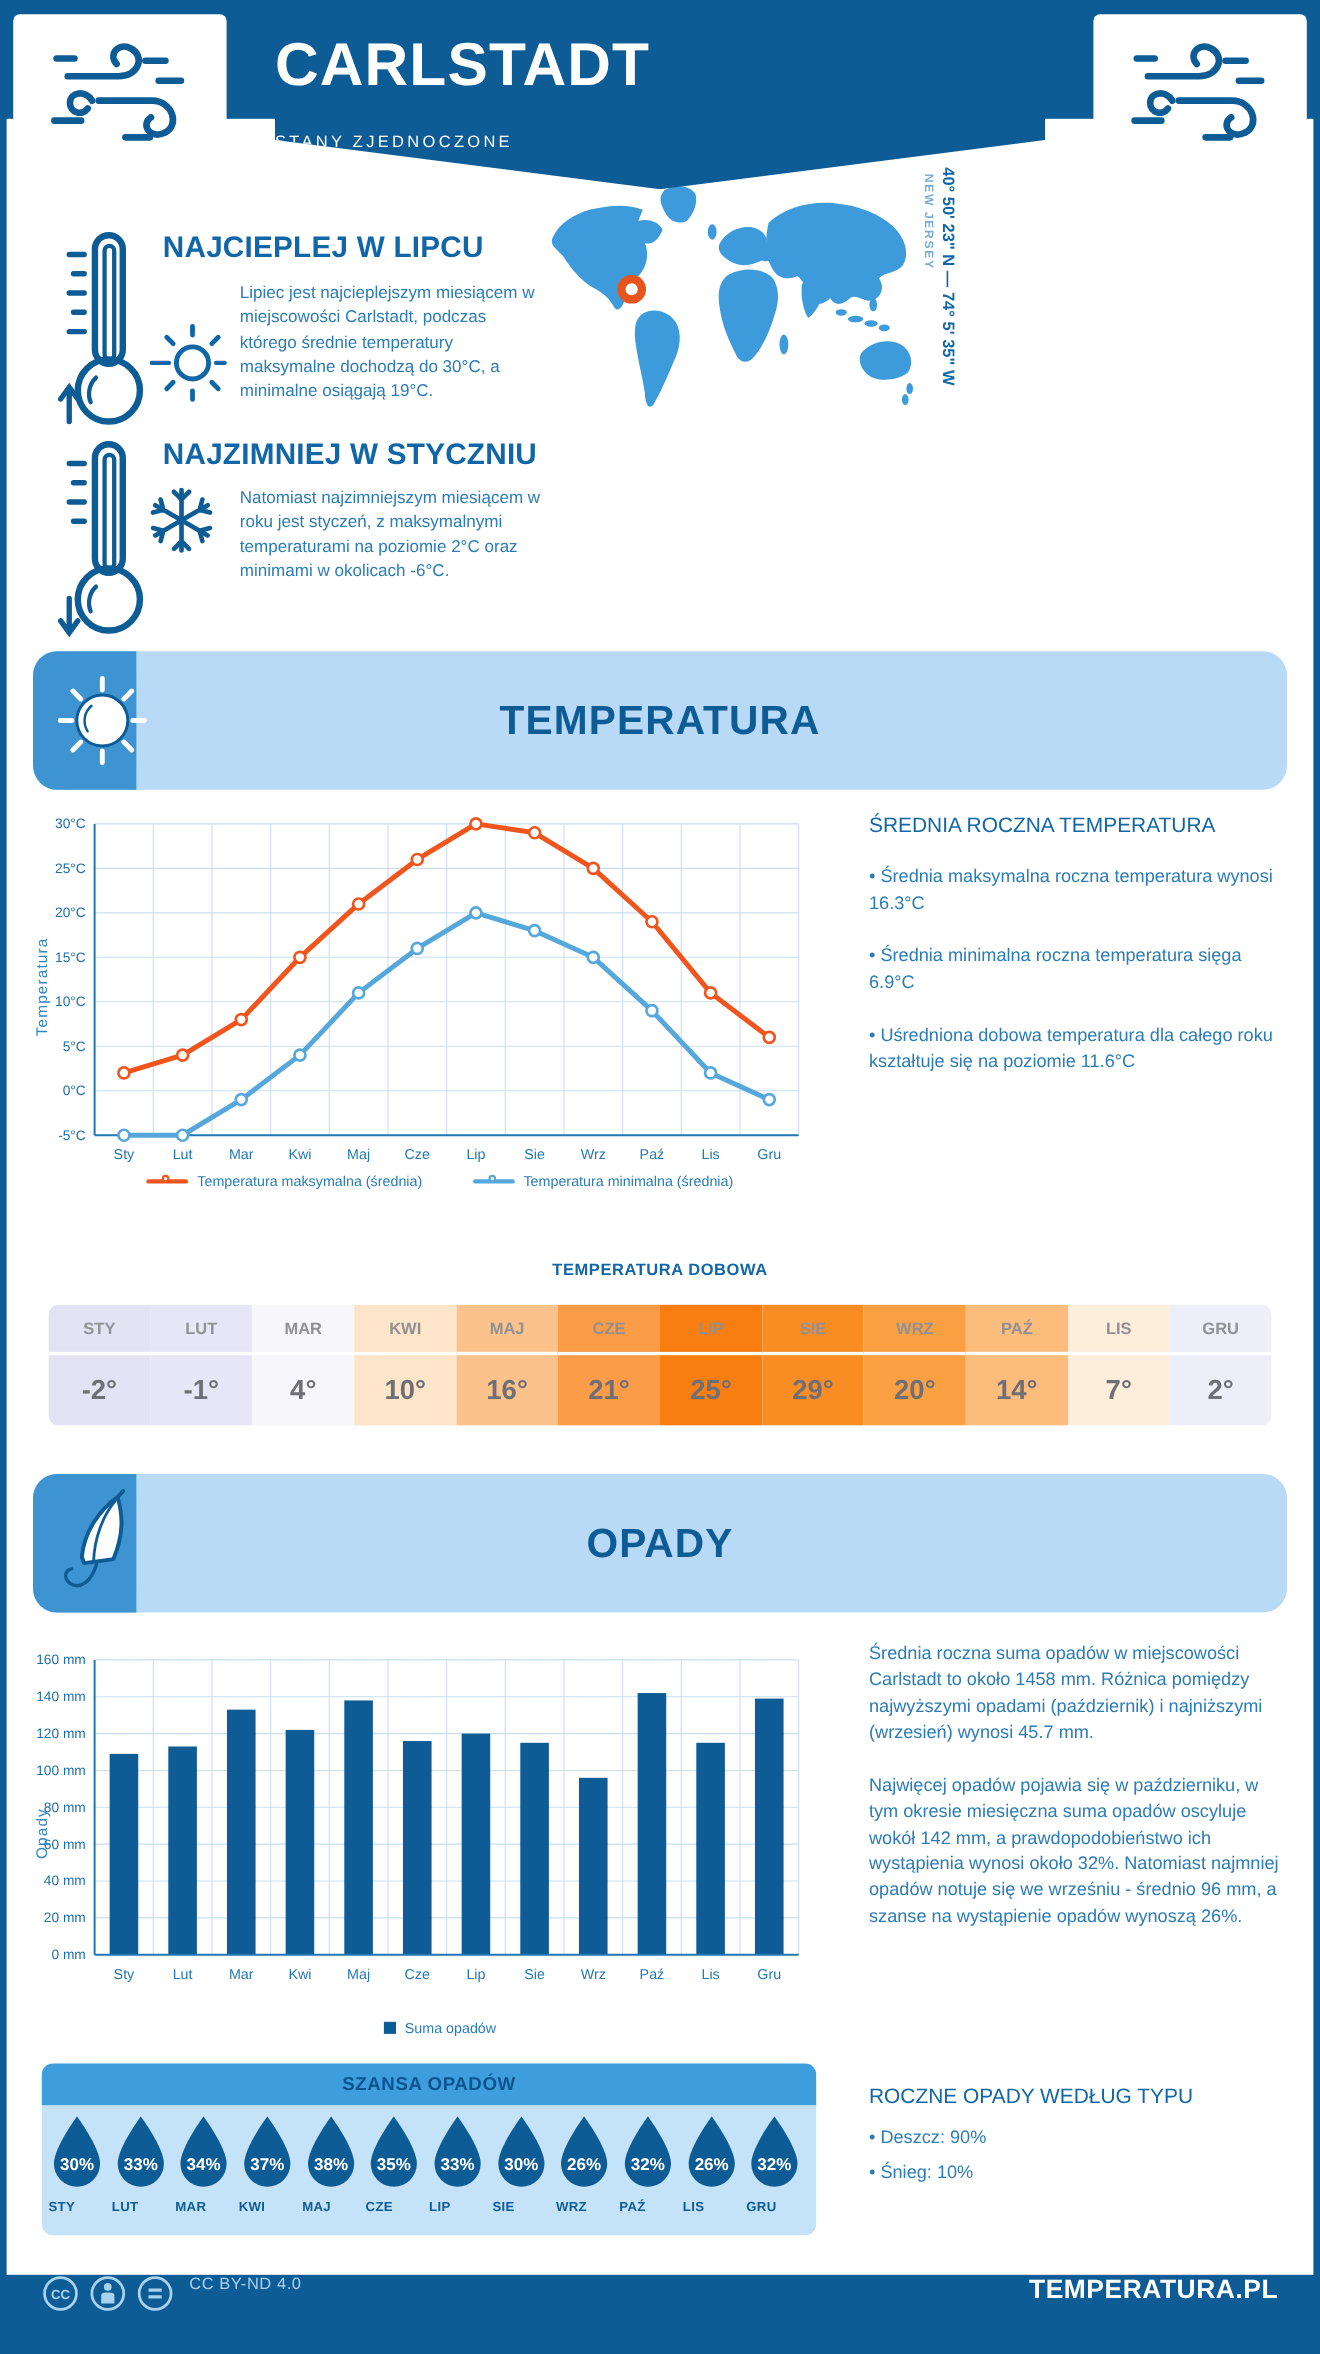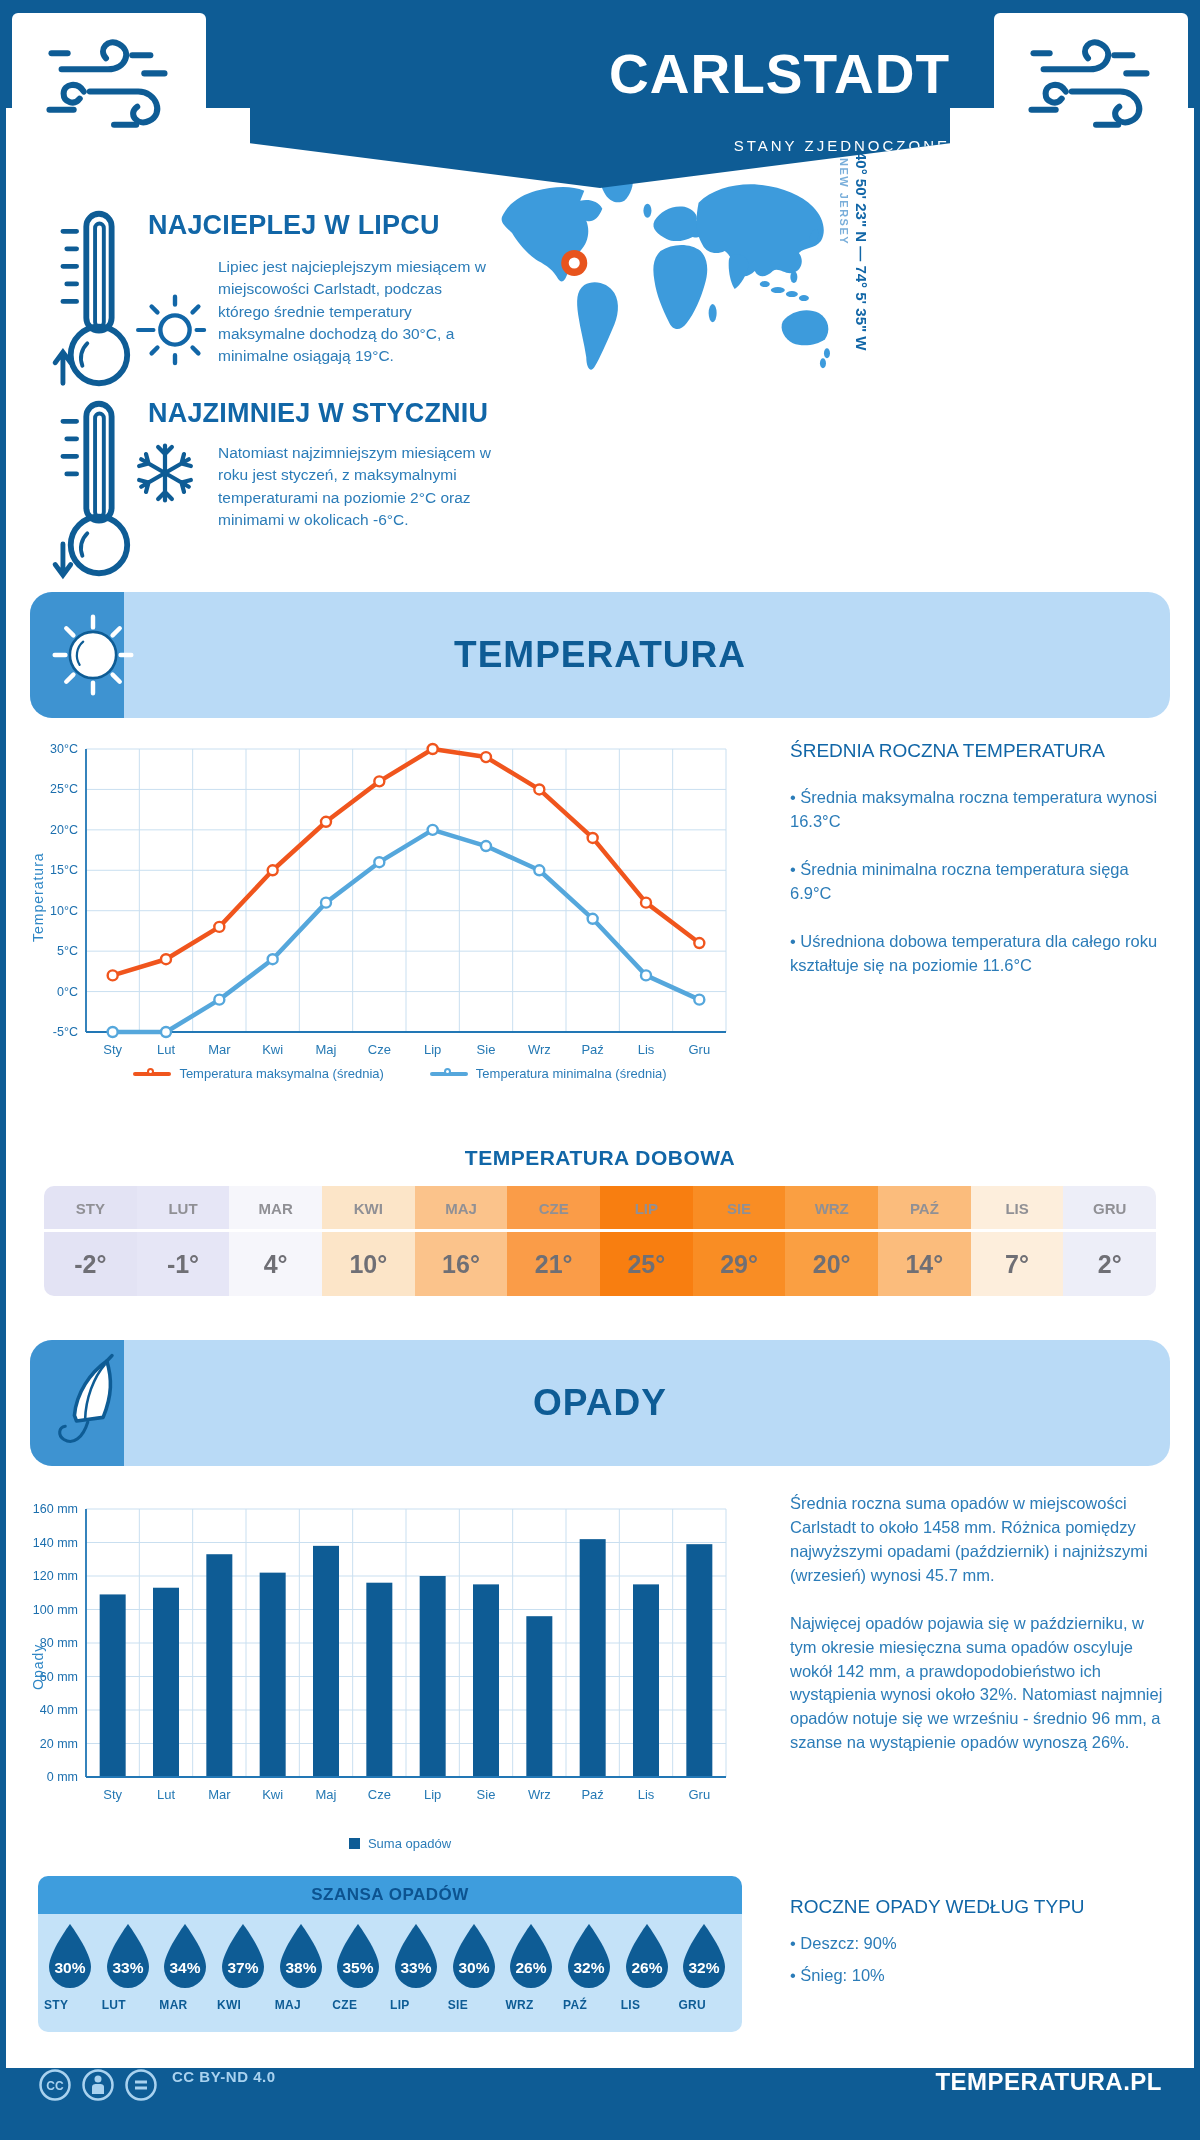--- a/index.html
+++ b/index.html
@@ -8,22 +8,22 @@
   .page { position:relative; width:1200px; height:2140px; background:#fff; overflow:hidden; }
 
   .edge { position:absolute; top:0; bottom:0; width:6px; background:#0e5c95; z-index:50; }
   .edge.l { left:0; } .edge.r { right:0; }
 
   
   .band { position:absolute; left:0; right:0; top:0; height:108px; background:#0e5c95; }
   .ibox { position:absolute; top:13px; width:194px; height:148px; background:#fff; border-radius:6px;
           display:flex; align-items:center; justify-content:center; z-index:5; }
   .ibox.l { left:12px; } .ibox.r { left:994px; }
-  .banner { position:absolute; left:250px; top:16px; width:700px; height:172px; background:#0e5c95;
-            clip-path:polygon(0 0,100% 0,100% 74%,50% 100%,0 74%); text-align:right; z-index:4; }
+  .banner { position:absolute; left:250px; top:0; width:700px; height:172px; background:#0e5c95;
+            clip-path:polygon(0 0,100% 0,100% 74%,50% 100%,0 74%); text-align:left; z-index:4; }
   .banner h1 { color:#fff; font-size:55px; font-weight:800; letter-spacing:1px; padding-top:26px; }
   .banner .sub { color:#fff; font-size:15px; letter-spacing:3px; margin-top:31px; font-weight:500; }
 
   
   .ihead { position:absolute; font-size:27px; font-weight:800; color:#1166a7; letter-spacing:0.2px; }
   .ipara { position:absolute; font-size:15.5px; line-height:1.44; color:#2b7cb8; }
   .absvg { position:absolute; }
 
   
   .rot90 { position:absolute; transform:rotate(90deg); transform-origin:0 0; white-space:nowrap; }
@@ -46,41 +46,41 @@
   .lgmark i { position:absolute; left:14px; top:-3.5px; width:7px; height:7px; border-radius:50%;
               background:#fff; border:2.5px solid currentColor; display:block; }
   .lgsq { width:11px; height:11px; background:#0e5c95; display:inline-block; }
 
   
   .panelhead { position:absolute; font-size:19px; font-weight:400; color:#1166a7; }
   .paneltext { position:absolute; font-size:16.5px; line-height:1.45; color:#2b7cb8; }
   .paneltext p { margin-bottom:24px; }
 
   
-  .dailytitle { position:absolute; left:0; right:0; text-align:center; font-size:21px; font-weight:800; color:#1166a7; letter-spacing:0.5px; }
+  .dailytitle { position:absolute; left:0; right:0; text-align:center; font-size:15px; font-weight:800; color:#1166a7; letter-spacing:0.5px; }
   .dtable { position:absolute; left:44px; top:1186px; width:1112px; height:110px; display:flex;
             border-radius:10px; overflow:hidden; }
   .dcol { flex:1; display:flex; flex-direction:column; }
   .dmonth { height:46px; line-height:46px; text-align:center; font-size:15px; font-weight:700;
             color:#909095; border-bottom:3px solid #fff; }
   .dval { flex:1; display:flex; align-items:center; justify-content:center; font-size:25px; font-weight:700; color:#6f6f75; }
 
   
   .rainbox { position:absolute; left:38px; top:1876px; width:704px; }
   .rainstrip { height:38px; background:#3e9ddd; border-radius:10px 10px 0 0; text-align:center;
                line-height:38px; font-size:17px; font-weight:800; color:#0c5390; letter-spacing:0.5px; }
   .rainbody { background:#c4e2f8; border-radius:0 0 10px 10px; height:118px; display:flex; padding:8px 6px 0 6px; }
   .dropcol { flex:1; text-align:left; }
   .dmon { font-size:12px; font-weight:800; color:#0e5c95; letter-spacing:0.3px; margin-top:2px; }
 
   
   .footer { position:absolute; left:0; right:0; top:2068px; height:72px; background:#0e5c95;
             display:flex; align-items:flex-start; padding:0 38px; z-index:60; }
   .cc-ics { display:flex; gap:9px; align-items:center; }
-  .license { color:#a9d2ef; font-weight:700; font-size:15px; letter-spacing:0.5px; margin-left:14px; }
+  .license { color:#a9d2ef; font-weight:400; font-size:15px; letter-spacing:0.5px; margin-left:14px; }
   .brand { margin-left:auto; color:#ffffff; font-weight:800; font-size:24px; letter-spacing:0.5px; }
 </style>
 </head>
 <body>
 
 <div class="page">
   <div class="edge l"></div>
   <div class="edge r"></div>
 
   <div class="band"></div>

